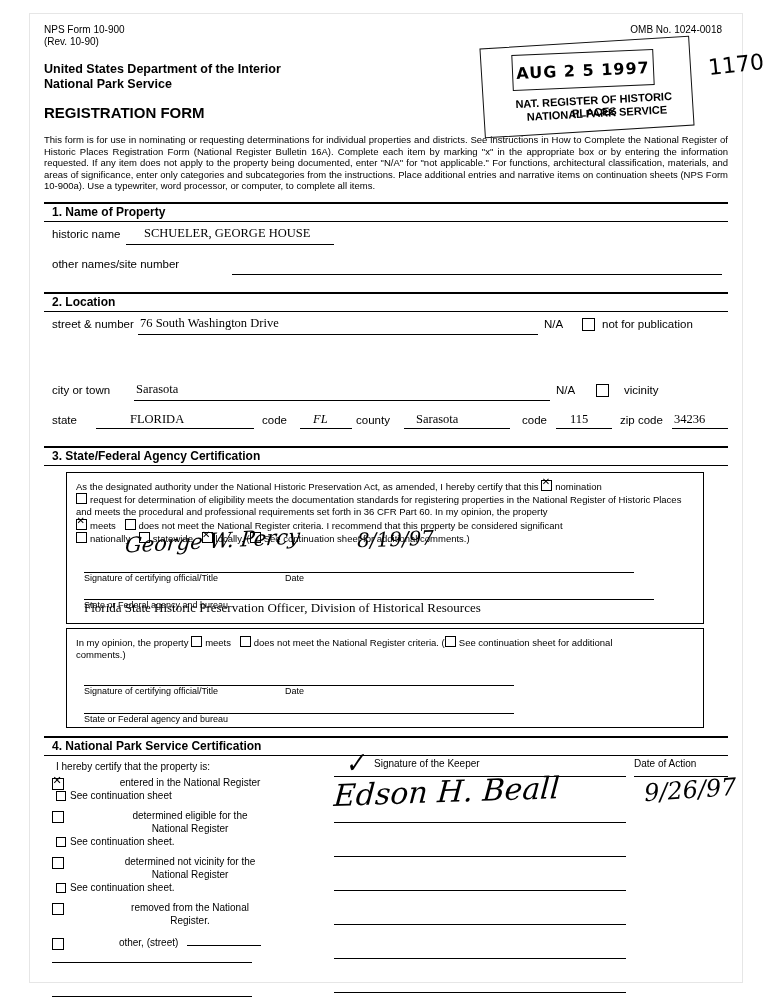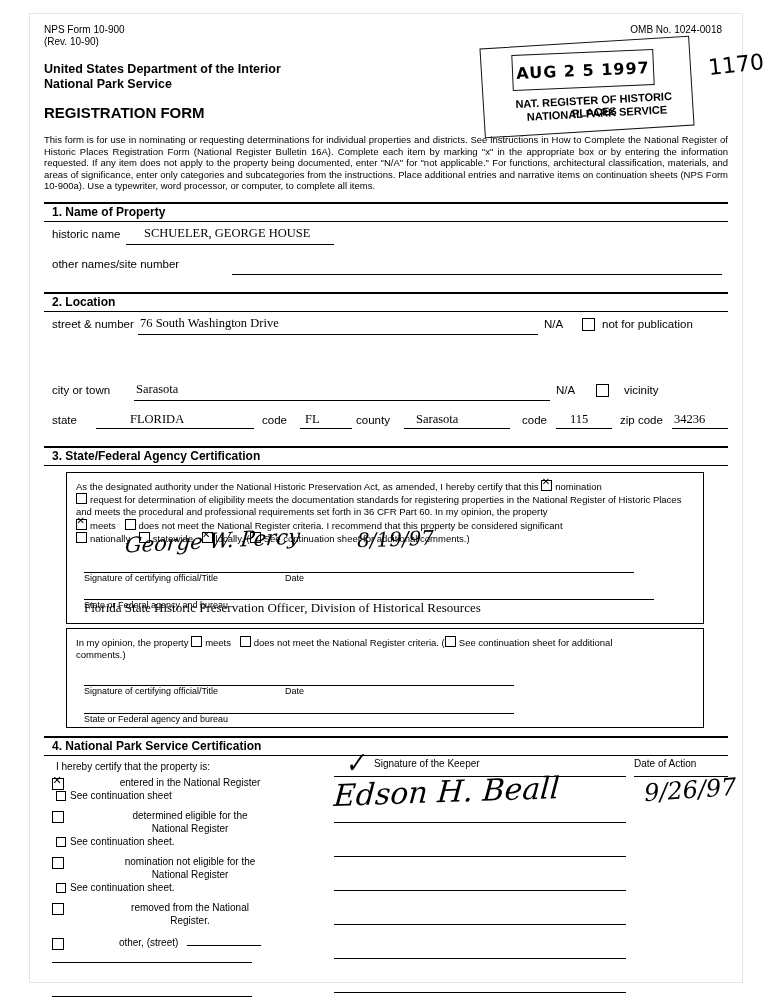--- a/index.html
+++ b/index.html
@@ -361,21 +361,21 @@
         <div class="lbl" style="left:512px;">N/A</div>
         <div class="ckbox" style="left:552px; top:6px;"></div>
         <div class="lbl" style="left:580px;">vicinity</div>
       </div>
 
       <div class="field-row" style="height:28px;">
         <div class="lbl" style="left:8px;">state</div>
         <div class="val" style="left:86px;">FLORIDA</div>
         <div class="uline" style="left:52px; top:20px; width:158px;"></div>
         <div class="lbl" style="left:218px;">code</div>
-        <div class="val" style="left:261px;">FL</div>
+        <div class="val" style="left:269px;font-style:italic;">FL</div>
         <div class="uline" style="left:256px; top:20px; width:52px;"></div>
         <div class="lbl" style="left:312px;">county</div>
         <div class="val" style="left:372px;">Sarasota</div>
         <div class="uline" style="left:360px; top:20px; width:106px;"></div>
         <div class="lbl" style="left:478px;">code</div>
         <div class="val" style="left:526px;">115</div>
         <div class="uline" style="left:512px; top:20px; width:56px;"></div>
         <div class="lbl" style="left:576px;">zip code</div>
         <div class="val" style="left:630px;">34236</div>
         <div class="uline" style="left:628px; top:20px; width:56px;"></div>
@@ -460,21 +460,21 @@
             <span>determined eligible for the</span><br>
             <span>National Register</span>
           </div>
           <div class="sub">
             <span class="cb2"></span>
             <span>See continuation sheet.</span>
           </div>
 
           <div class="row" style="margin-top:7px;">
             <span class="cb"></span>
-            <span>nomination not eligible for the</span><br>
+            <span>determined not vicinity for the</span><br>
             <span>National Register</span>
           </div>
           <div class="sub">
             <span class="cb2"></span>
             <span>See continuation sheet.</span>
           </div>
 
           <div class="row" style="margin-top:7px;">
             <span class="cb"></span>
             <span>removed from the National</span><br>

